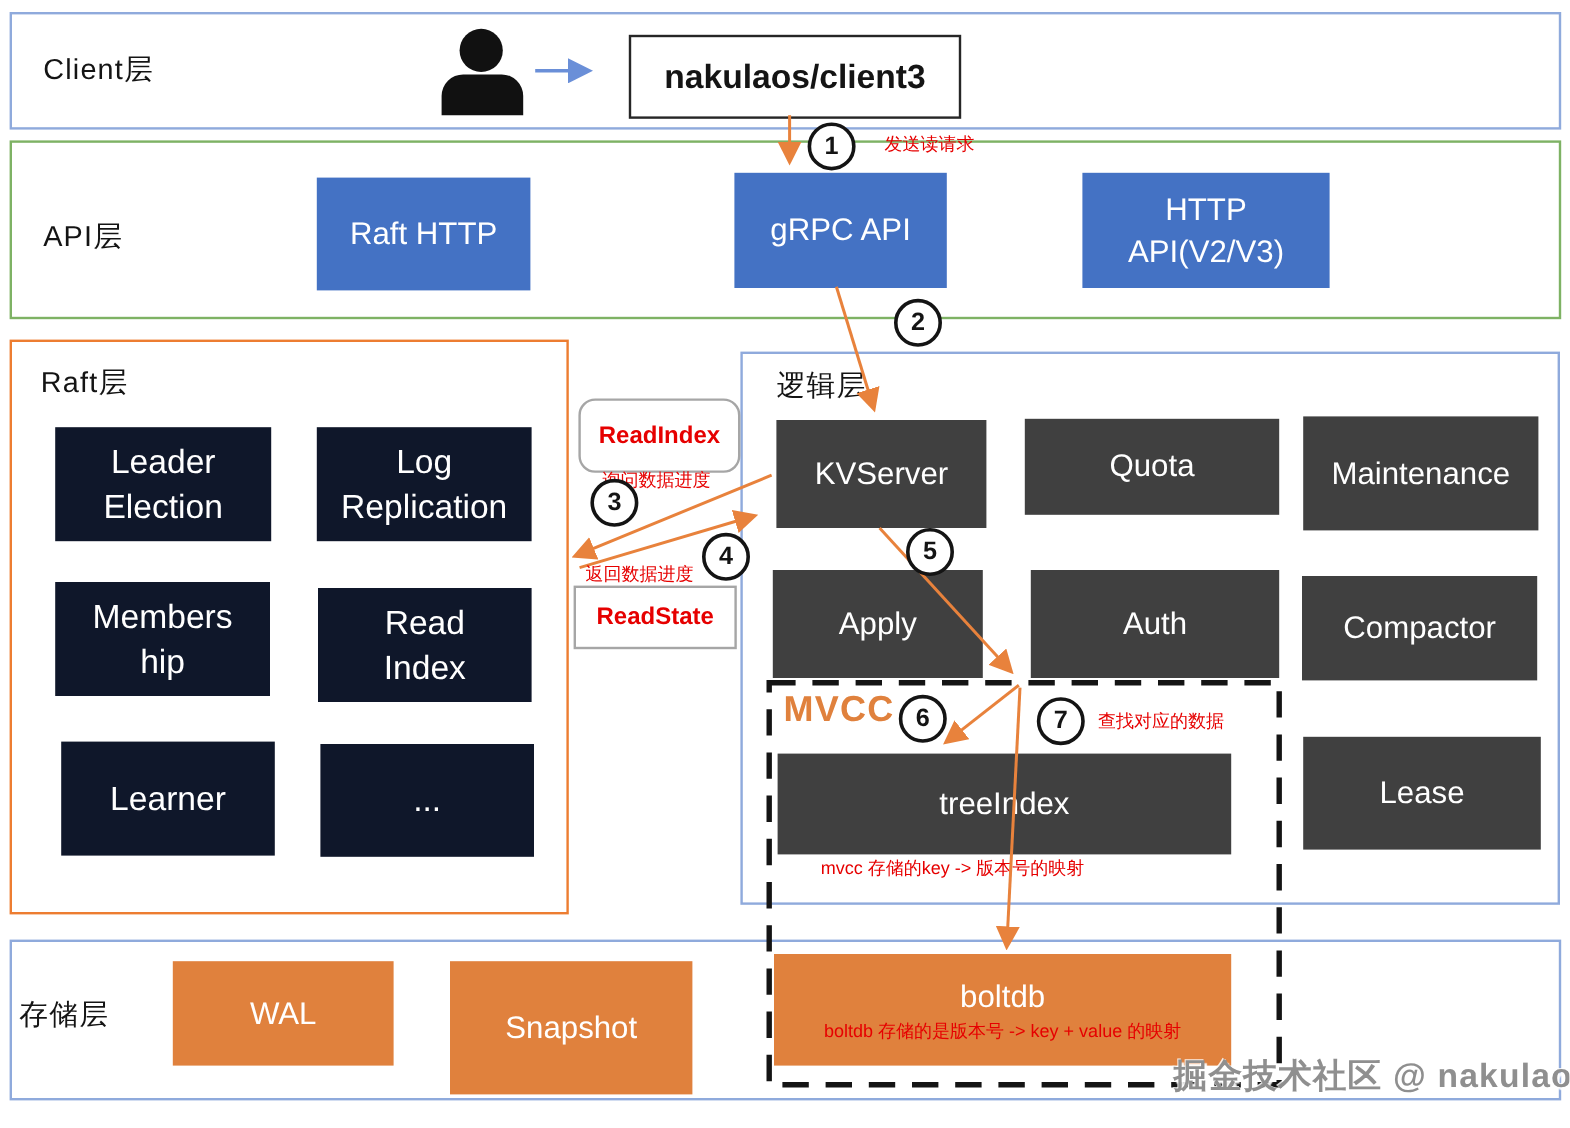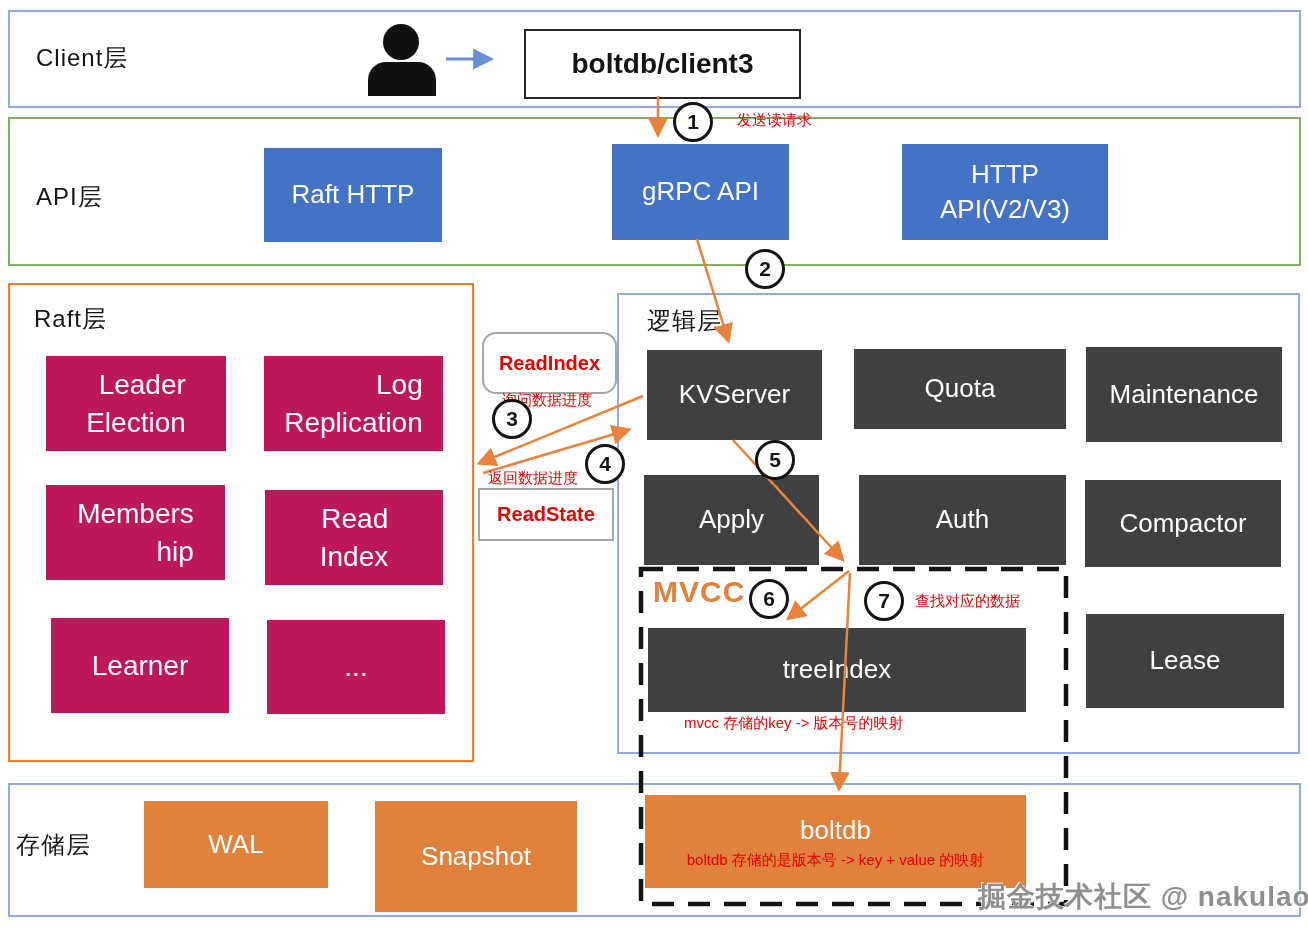--- a/index.html
+++ b/index.html
@@ -8,21 +8,21 @@
     font-family:"Liberation Sans","DejaVu Sans",sans-serif;overflow:hidden;
   }
   .layer{position:absolute;background:#fff;}
   .layer-title{position:absolute;font-size:24px;color:#141414;font-weight:500;letter-spacing:1px;}
   .box{
     position:absolute;display:flex;align-items:center;justify-content:center;
     color:#fff;text-align:center;white-space:pre-line;font-size:26px;line-height:1.35;
   }
   .dark-blue{background:#4472C4;}
   .light-blue{background:#404040;}
-  .green{background:#be185d;font-size:28px;text-align:right;}
+  .green{background:#0f172a;font-size:28px;}
   .orange{background:#E0813D;}
   .plain-box{
     position:absolute;display:flex;align-items:center;justify-content:center;
     background:#fff;border:2px solid #262626;color:#141414;font-size:28px;font-weight:600;
   }
   .note-box{
     position:absolute;display:flex;align-items:center;justify-content:center;
     background:#fff;border:2px solid #A6A6A6;color:#E60000;font-size:20px;font-weight:bold;
   }
   .red-note{position:absolute;color:#E60000;font-size:15px;white-space:nowrap;z-index:60;}
@@ -56,21 +56,21 @@
 <body>
 
 <div class="stage">
 
   <section class="layer" id="client-layer">
     <span class="layer-title" style="left:26px;top:30px;">Client层</span>
     <div id="person-icon">
       <div class="head"></div>
       <div class="torso"></div>
     </div>
-    <div class="plain-box" id="etcdctl-box">boltdb/client3</div>
+    <div class="plain-box" id="etcdctl-box">nakulaos/client3</div>
   </section>
 
   <section class="layer" id="api-layer">
     <span class="layer-title" style="left:26px;top:62px;">API层</span>
     <div class="box dark-blue" style="left:254px;top:29px;width:178px;height:94px;">Raft HTTP</div>
     <div class="box dark-blue" style="left:602px;top:25px;width:177px;height:96px;">gRPC API</div>
     <div class="box dark-blue" style="left:892px;top:25px;width:206px;height:96px;">HTTP
 API(V2/V3)</div>
   </section>
 

